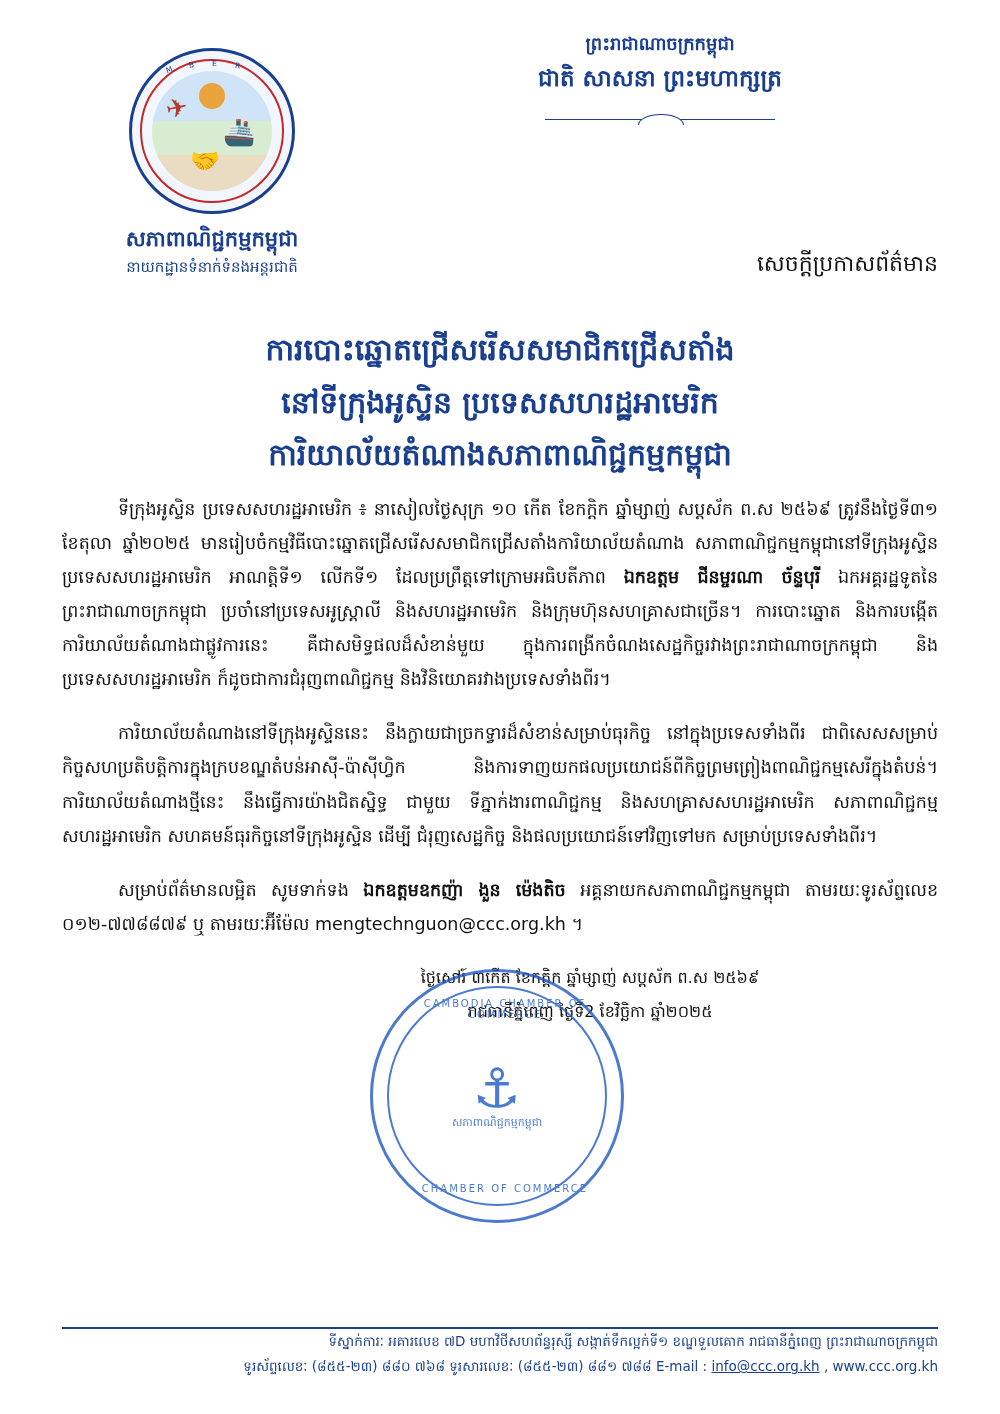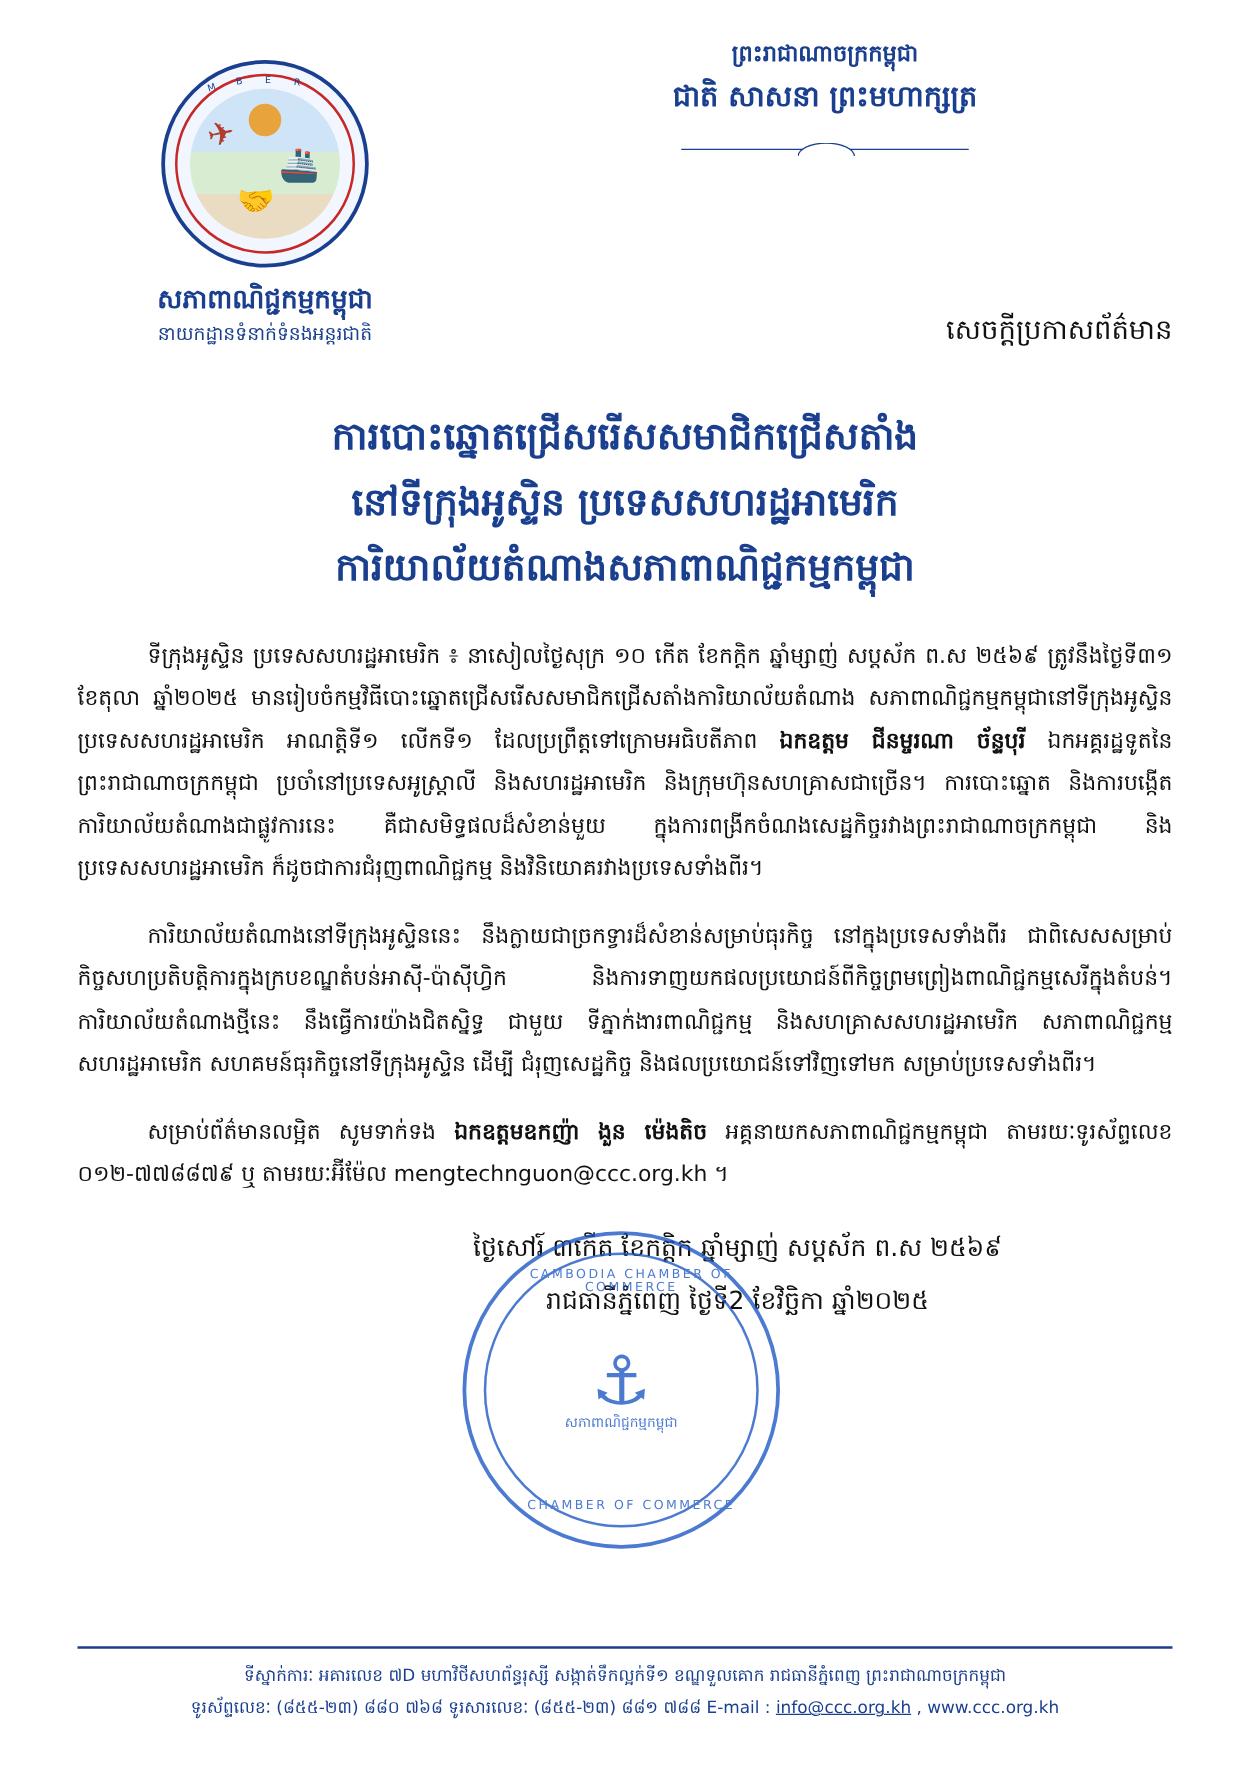--- a/index.html
+++ b/index.html
@@ -180,21 +180,21 @@
     width: 840px;
     text-align: center;
     color: #1a3f8f;
     font-size: 30px;
     font-weight: bold;
     line-height: 1.75;
   }
 
   
   .body-wrap {
-    margin: 26px auto 0;
+    margin: 10px auto 0;
     width: 876px;
   }
   p.para {
     margin: 0 0 20px 0;
     font-size: 17.5px;
     line-height: 1.95;
     text-align: justify;
     text-indent: 56px;
     color: #111;
   }
@@ -205,21 +205,21 @@
 
   
   .sign-block {
     margin: 10px auto 0;
     width: 876px;
     text-align: center;
     position: relative;
     height: 200px;
   }
   .sign-line {
-    font-size: 20px;
+    font-size: 16px;
     line-height: 2.1;
     margin-left: 180px;
   }
   .stamp {
     position: absolute;
     left: 50%;
     top: 8px;
     margin-left: -130px;
     width: 248px;
     height: 248px;
@@ -258,22 +258,21 @@
   .stamp-top { top: 26px; }
   .stamp-bottom { bottom: 26px; }
 
   
   .footer {
     position: absolute;
     left: 62px;
     right: 62px;
     bottom: 34px;
     border-top: 2px solid #1a3f8f;
-    padding-top: 10px;
-    text-align: center;
+    text-align: right;
     color: #1a3f8f;
     font-size: 13.5px;
     line-height: 1.9;
   }
   .footer a {
     color: #1a3f8f;
     text-decoration: underline;
   }
   .footer .row2 a.mail { color: #1a3f8f; }
 </style>

